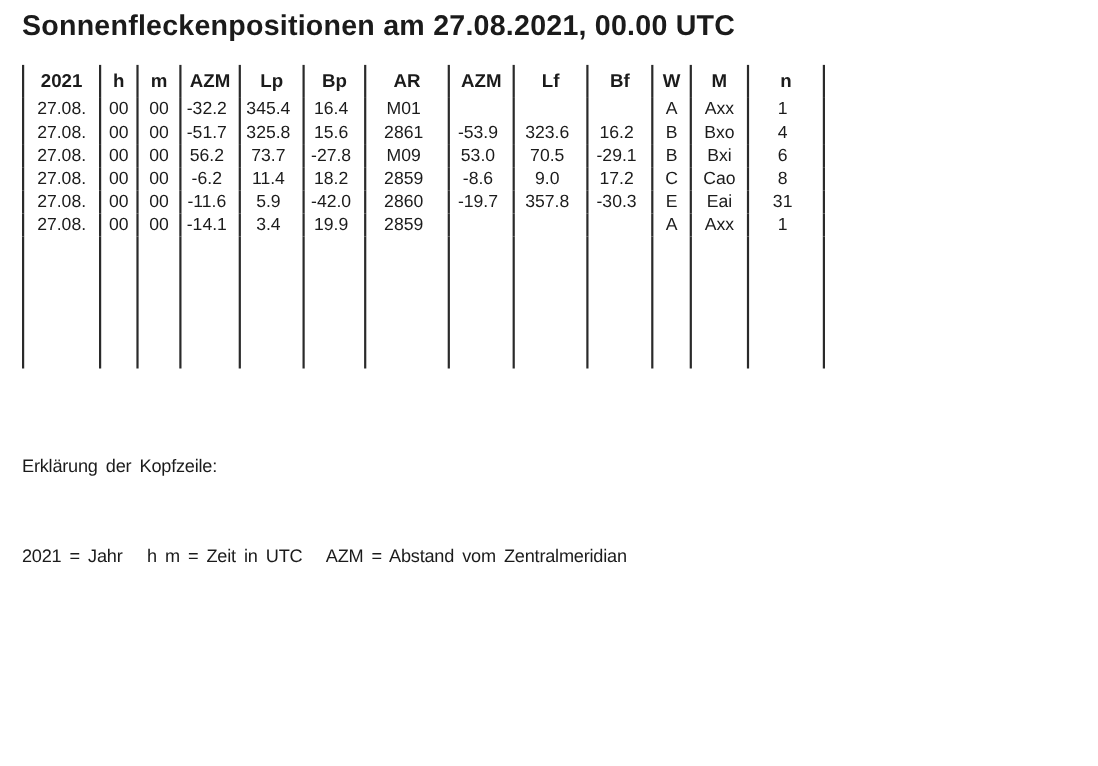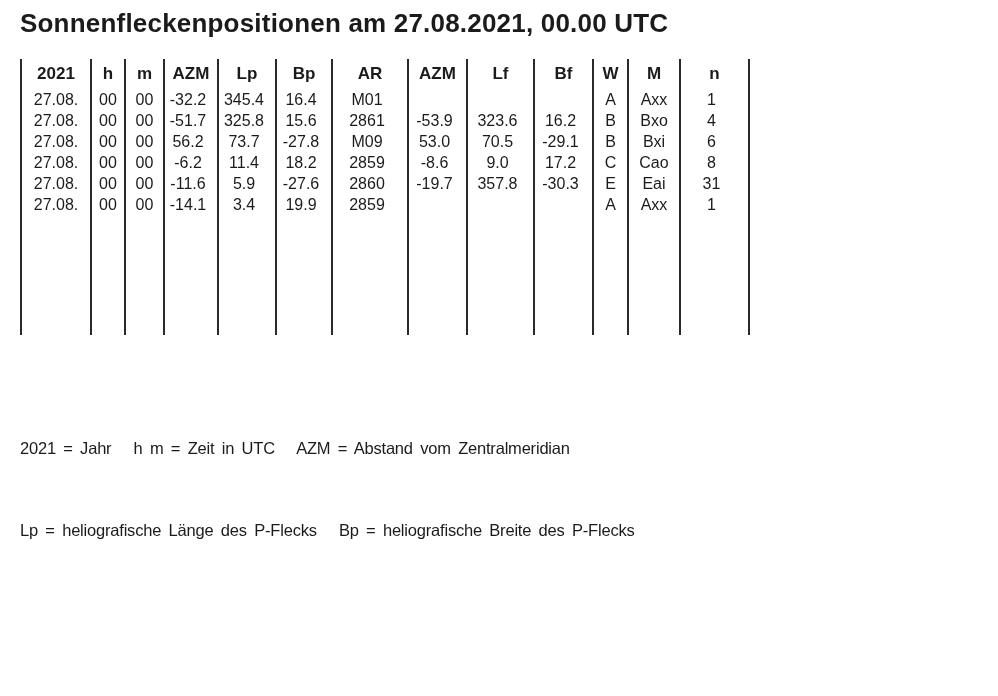--- a/index.html
+++ b/index.html
@@ -153,21 +153,21 @@
           <td class="a-c">C</td>
           <td class="a-c">Cao</td>
           <td class="a-r">8</td>
         </tr>
         <tr>
           <td class="a-c">27.08.</td>
           <td class="a-c">00</td>
           <td class="a-c">00</td>
           <td class="a-r">-11.6</td>
           <td class="a-r">5.9</td>
-          <td class="a-r">-27.6</td>
+          <td class="a-r">-42.0</td>
           <td class="a-r">2860</td>
           <td class="a-r">-19.7</td>
           <td class="a-r">357.8</td>
           <td class="a-r">-30.3</td>
           <td class="a-c">E</td>
           <td class="a-c">Eai</td>
           <td class="a-r">31</td>
         </tr>
         <tr>
           <td class="a-c">27.08.</td>
@@ -196,18 +196,18 @@
           <td></td>
           <td></td>
           <td></td>
           <td></td>
           <td></td>
         </tr>
       </tbody>
   </table>
 
   <div class="legend">
+    <div class="legend-heading">Erklärung der Kopfzeile:</div>
     <div class="legend-line">2021 = Jahr   h m = Zeit in UTC   AZM = Abstand vom Zentralmeridian</div>
-    <div class="legend-line">Lp = heliografische Länge des P-Flecks   Bp = heliografische Breite des P-Flecks</div>
     
   </div>
 
 </div>
 
 </body></html>

